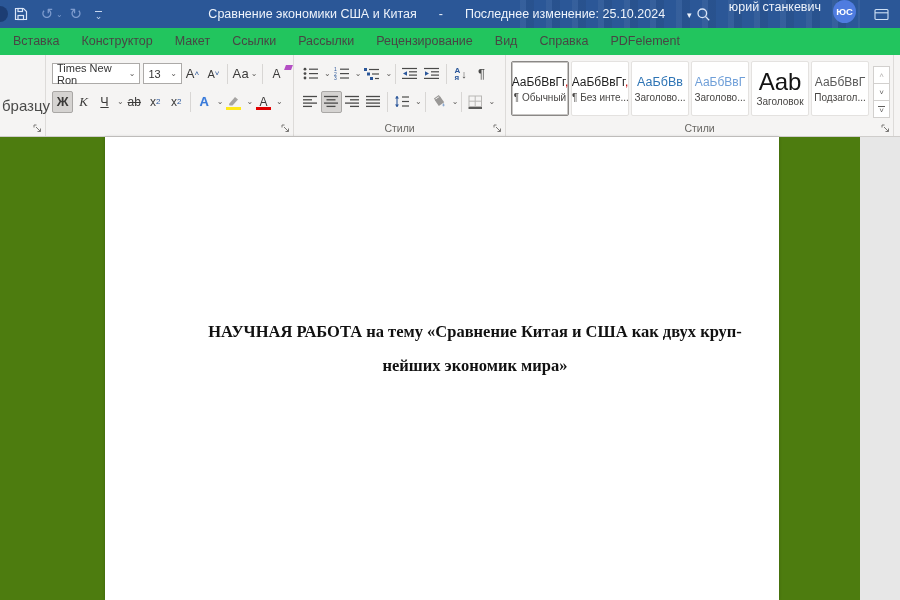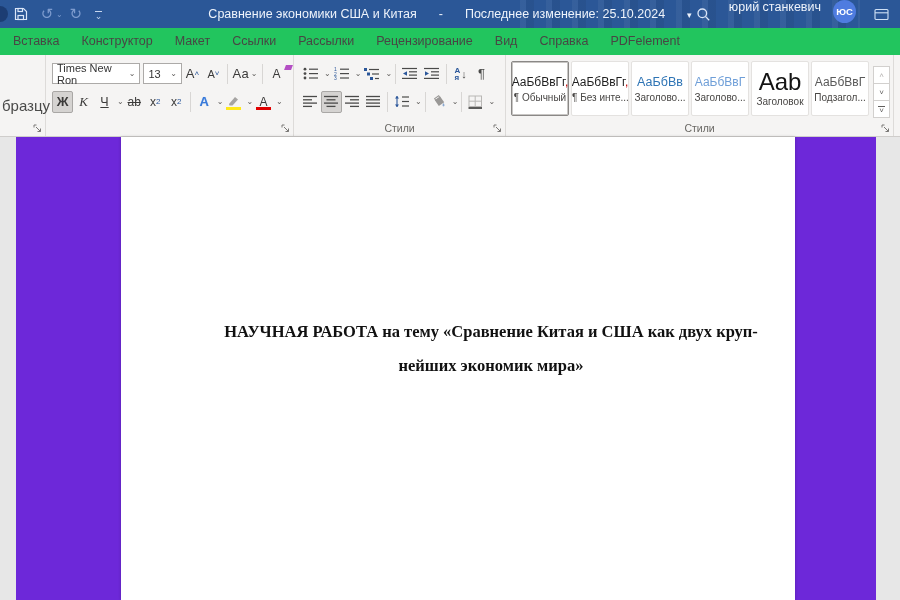--- a/index.html
+++ b/index.html
@@ -78,21 +78,21 @@
   .sprev-h2 { color:#6f9fd8; font-size:12px; }
   .sprev-title { font-size:24px; font-weight:300; color:#141414; line-height:22px; }
   .sprev-sub { color:#595959; }
   .slabel { font-size:10px; color:#484644; white-space:nowrap; max-width:56px; overflow:hidden; }
   .sscroll { display:flex; flex-direction:column; margin:6px 0 0 2px; }
   .sbtn { width:17px; height:18px; border:1px solid #d2d0ce; background:#fff; display:flex; align-items:center; justify-content:center; font-size:8px; color:#605e5c; margin-top:-1px; flex-direction:column; line-height:5px; }
   .sbtn.dis { color:#b5b3b1; }
   .sbtn .bar { width:7px; border-top:1px solid #605e5c; margin-bottom:1px; }
 
   
-  .docarea { position:absolute; top:137px; left:16px; width:860px; height:463px; background:#6d28d9; }
+  .docarea { position:absolute; top:137px; left:0; width:860px; height:463px; background:#4d7c0f; }
   .page { position:absolute; left:105px; top:0; width:674px; height:463px; background:#fff; box-shadow:0 0 3px rgba(0,0,0,.22); }
   .doc-text { margin:178px 18px 0 84px; text-align:center; font-family:"Liberation Serif","DejaVu Serif",serif; font-weight:bold; font-size:16.5px; line-height:34px; color:#111; }
 
   svg { display:block; }
 </style>
 </head>
 <body>
 
 <div class="titlebar">
   <div class="tb-deco"></div>

